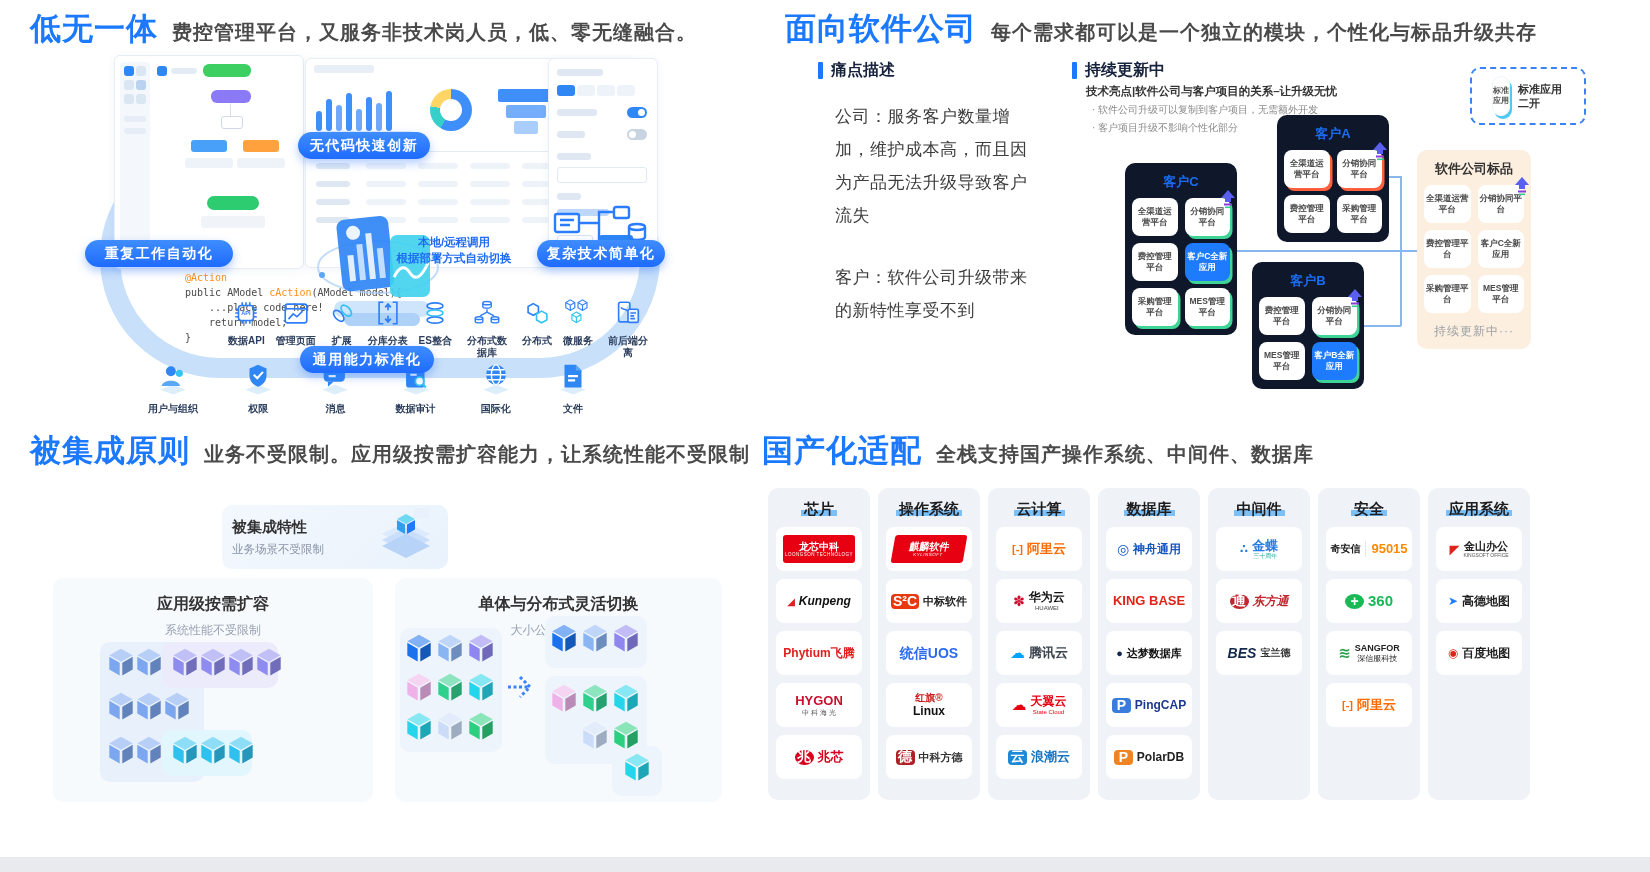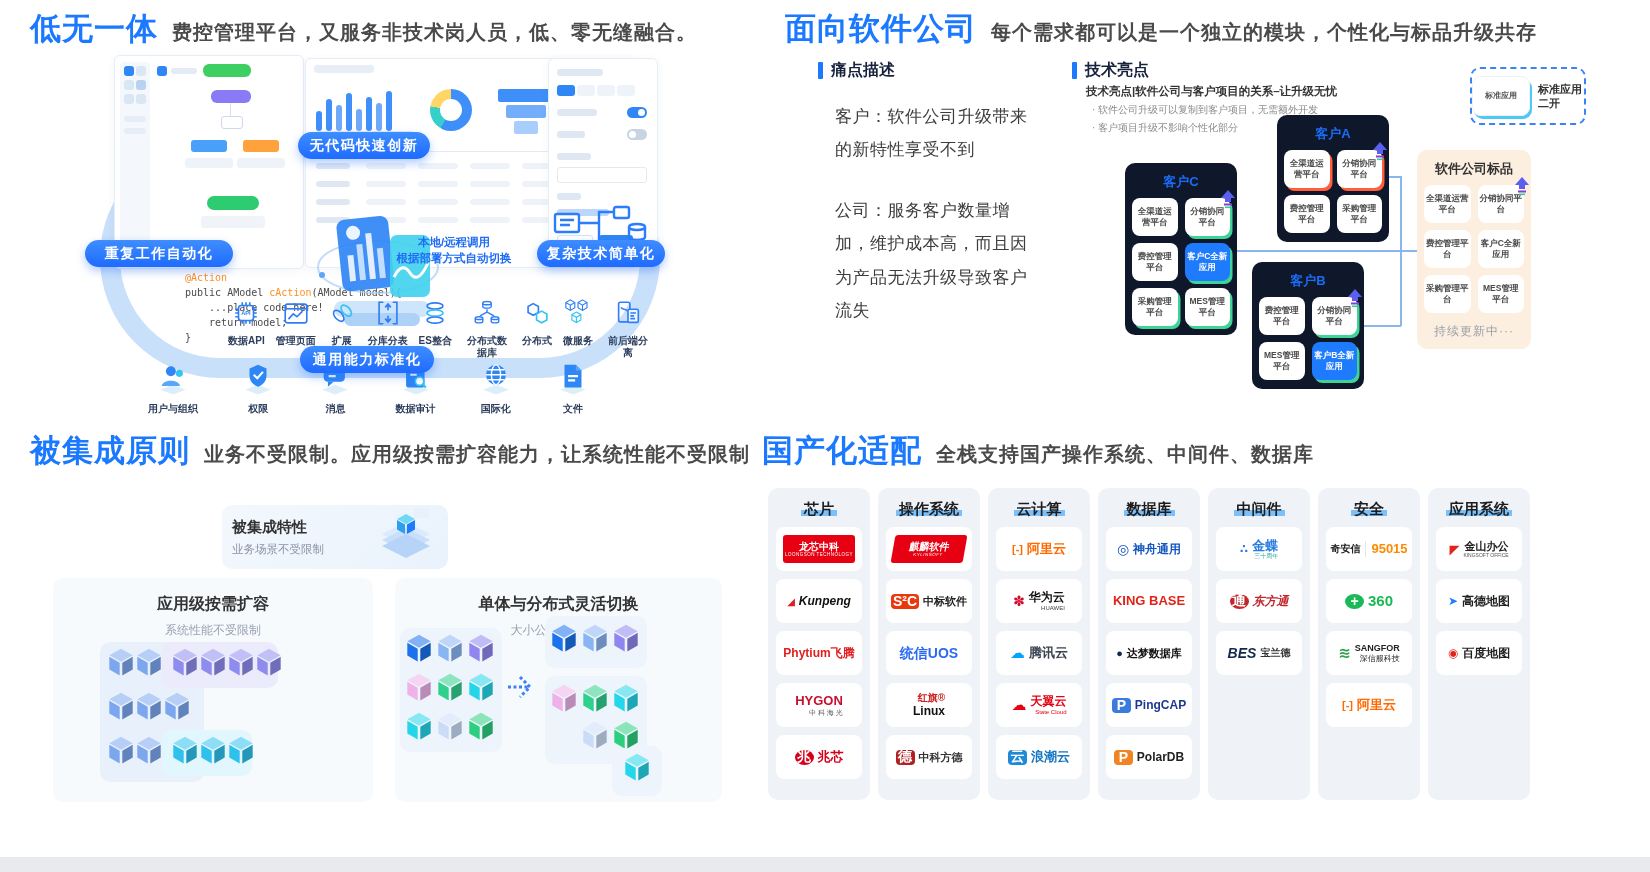--- a/index.html
+++ b/index.html
@@ -30,21 +30,21 @@
   .cap-label{margin-top:3px;font-size:10px;color:#2c3e5d;font-weight:600;max-width:48px;line-height:1.15;}
   #common-icons{position:absolute;left:148px;top:362px;width:442px;display:flex;justify-content:space-between;z-index:4;}
   .com-item{text-align:center;}
   .com-label{margin-top:2px;font-size:10px;color:#2c3e5d;font-weight:600;}
   
   .pain-p{font-size:17px;color:#3d3d3d;line-height:1.95;margin:0 0 28px 0;letter-spacing:.5px;}
   .tech-line{position:absolute;left:1086px;top:84px;font-size:11.5px;font-weight:700;color:#333;}
   #tech-bullets{position:absolute;left:1092px;top:101px;font-size:10px;color:#8a8a8a;line-height:1.75;}
   .legend-box{position:absolute;left:1470px;top:67px;width:116px;height:58px;border:2px dashed #3b82f6;border-radius:10px;
     display:flex;align-items:center;justify-content:center;gap:8px;box-sizing:border-box;background:#fff;}
-  .legend-card{width:58px;height:40px;background:#fff;border-radius:9px;box-shadow:2px 3px 0 0 #4fc8f2, 0 0 0 1px #eef3fa inset;
+  .legend-card{width:18px;height:40px;background:#fff;border-radius:9px;box-shadow:2px 3px 0 0 #4fc8f2, 0 0 0 1px #eef3fa inset;
     display:flex;align-items:center;justify-content:center;text-align:center;font-size:8px;color:#555;font-weight:600;line-height:1.25;}
   .legend-label{width:46px;font-size:11px;color:#333;font-weight:600;line-height:1.3;}
   .sc-panel{position:absolute;border-radius:10px;padding:8px 7px 9px;box-sizing:border-box;z-index:3;}
   .bluepanel{background:#0f172a;}
   .peach{background:#fcefdf;}
   .sc-panel-title{text-align:center;color:#1b6cf5;font-weight:800;font-size:13px;margin:2px 0 7px;}
   .sc-panel-title.dark{color:#333;}
   .sc-grid{display:grid;grid-template-columns:1fr 1fr;gap:7px;}
   .sc-cell{position:relative;background:#fff;border-radius:8px;min-height:38px;display:flex;align-items:center;justify-content:center;
     text-align:center;font-size:8.5px;font-weight:600;color:#4a4a4a;line-height:1.3;padding:3px 2px;box-sizing:border-box;}
@@ -68,21 +68,21 @@
   
   #logo-cols{position:absolute;left:768px;top:488px;display:flex;gap:8px;}
   .logo-col{width:102px;height:312px;background:#eff3f8;border-radius:10px;box-sizing:border-box;}
   .logo-col-header{display:block;text-align:center;margin-top:12px;font-size:15px;font-weight:800;color:#1d1d1f;}
   .logo-col-header span{background:linear-gradient(180deg,transparent 58%,#7cc0f9 58%,#7cc0f9 94%,transparent 94%);padding:0 3px;}
   .logo-card{width:86px;height:44px;background:#fff;border-radius:8px;margin:8px auto 0;display:flex;align-items:center;
     justify-content:center;gap:4px;padding:2px;box-sizing:border-box;overflow:hidden;}
   .logo-badge{min-width:15px;height:15px;border-radius:4px;color:#fff;font-size:14px;font-weight:700;display:flex;
     align-items:center;justify-content:center;padding:0 2px;flex:0 0 auto;}
   .logo-glyph{font-weight:700;flex:0 0 auto;}
-  .logo-lines{display:flex;flex-direction:column;align-items:flex-end;line-height:1.18;}
+  .logo-lines{display:flex;flex-direction:column;align-items:center;line-height:1.18;}
   .logo-lines.divided{border-left:1px solid #e3e7ee;padding-left:5px;margin-left:1px;}
   .logo-block{width:72px;height:28px;border-radius:3px;color:#fff;display:flex;flex-direction:column;align-items:center;
     justify-content:center;line-height:1.15;}
   .footer-strip{position:absolute;left:0;top:857px;width:1650px;height:15px;background:#e8eaee;}
 </style>
 </head>
 <body>
 
 <div id="stage">
 
@@ -327,27 +327,27 @@
   <div class="sec-title-row" style="left:785px;top:8px;text-align:right;">
     <span class="big-title">面向软件公司</span>
     <span class="big-sub">每个需求都可以是一个独立的模块，个性化与标品升级共存</span>
   </div>
 
   <div class="mini-head" style="left:818px;top:60px;">
     <span class="bluebar"></span>
     <span>痛点描述</span>
   </div>
   <div class="abs" style="left:835px;top:100px;width:208px;">
+    <p class="pain-p">公司：服务客户数量增加，维护成本高，而且因为产品无法升级导致客户流失</p>
     <p class="pain-p">客户：软件公司升级带来的新特性享受不到</p>
-    <p class="pain-p">公司：服务客户数量增加，维护成本高，而且因为产品无法升级导致客户流失</p>
   </div>
 
   <div class="mini-head" style="left:1072px;top:60px;">
     <span class="bluebar"></span>
-    <span>技术亮点</span>
+    <span>持续更新中</span>
   </div>
   <div class="tech-line">技术亮点|软件公司与客户项目的关系–让升级无忧</div>
   <div id="tech-bullets">
       <div>·  软件公司升级可以复制到客户项目，无需额外开发</div>
       <div>·  客户项目升级不影响个性化部分</div>
     </div>
 
   <div class="legend-box">
     <div class="legend-card">标准应用</div>
     <div class="legend-label">标准应用二开</div>

